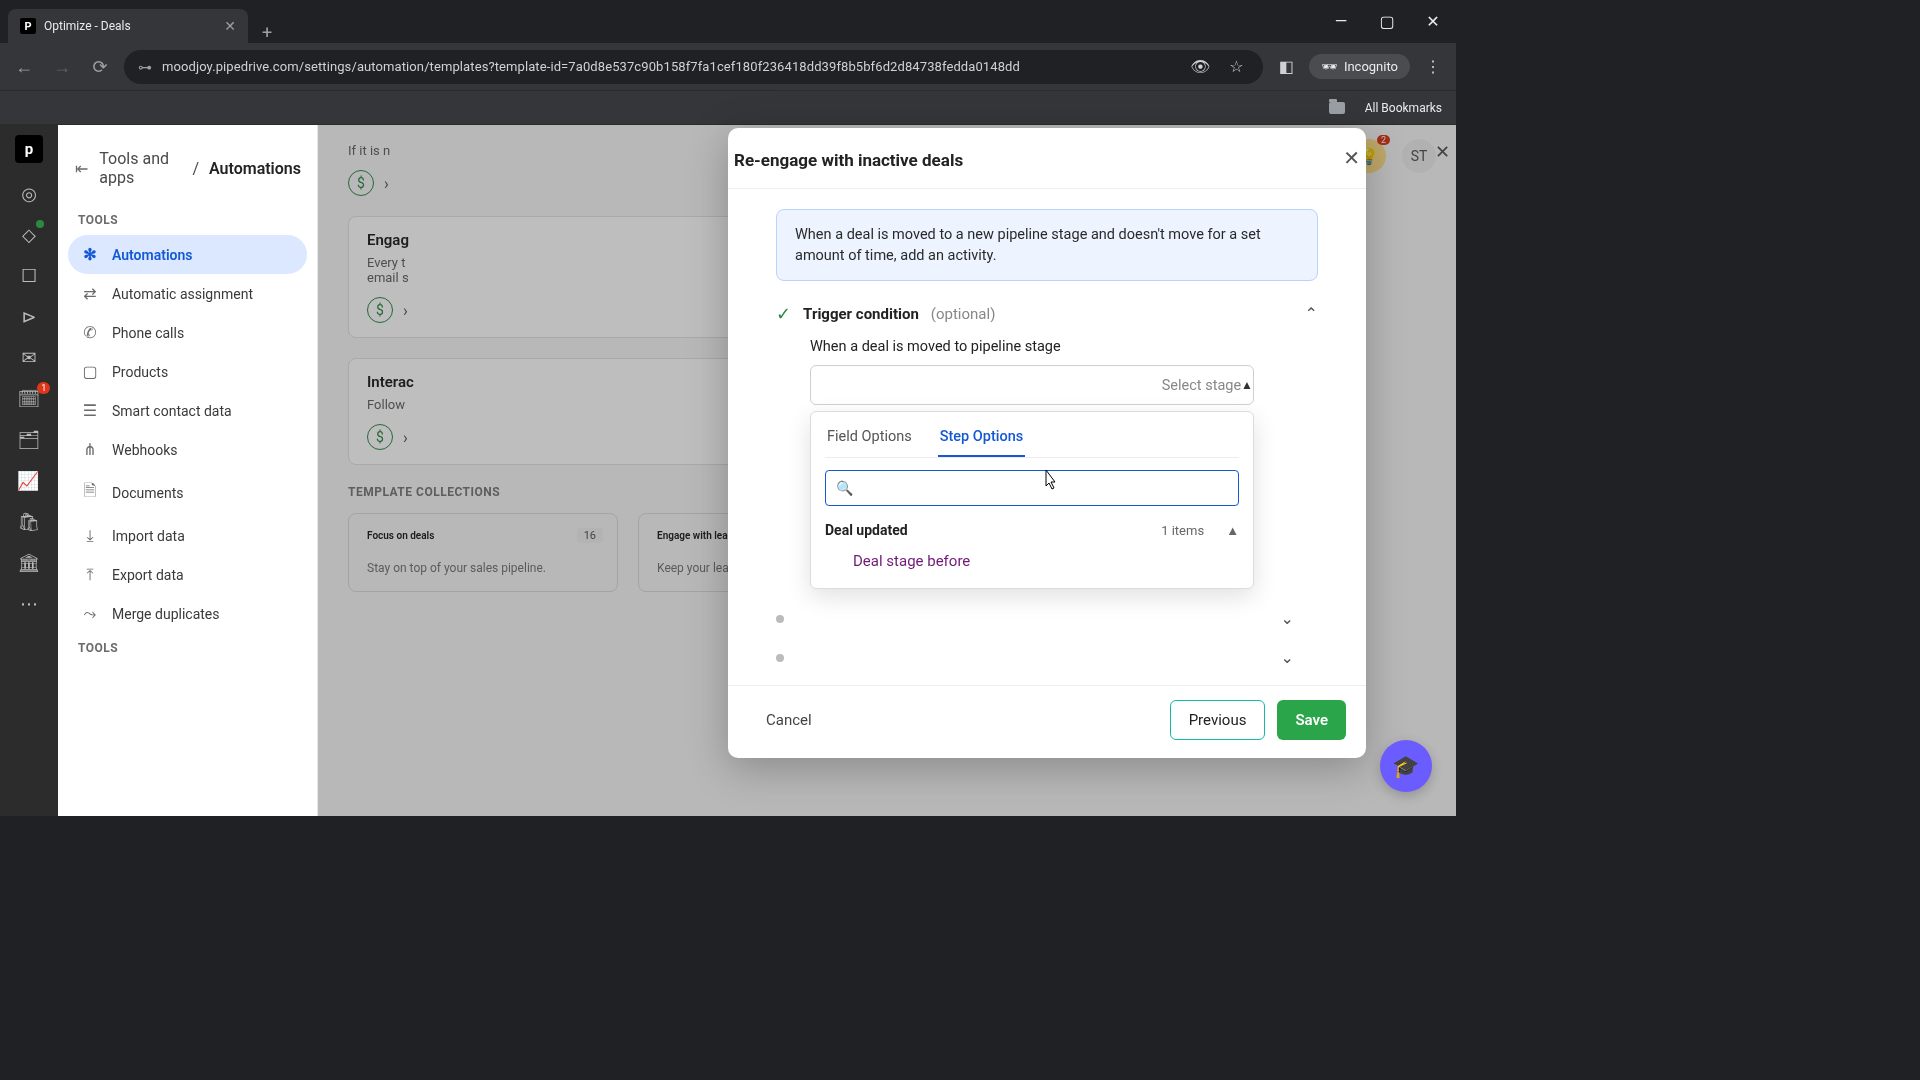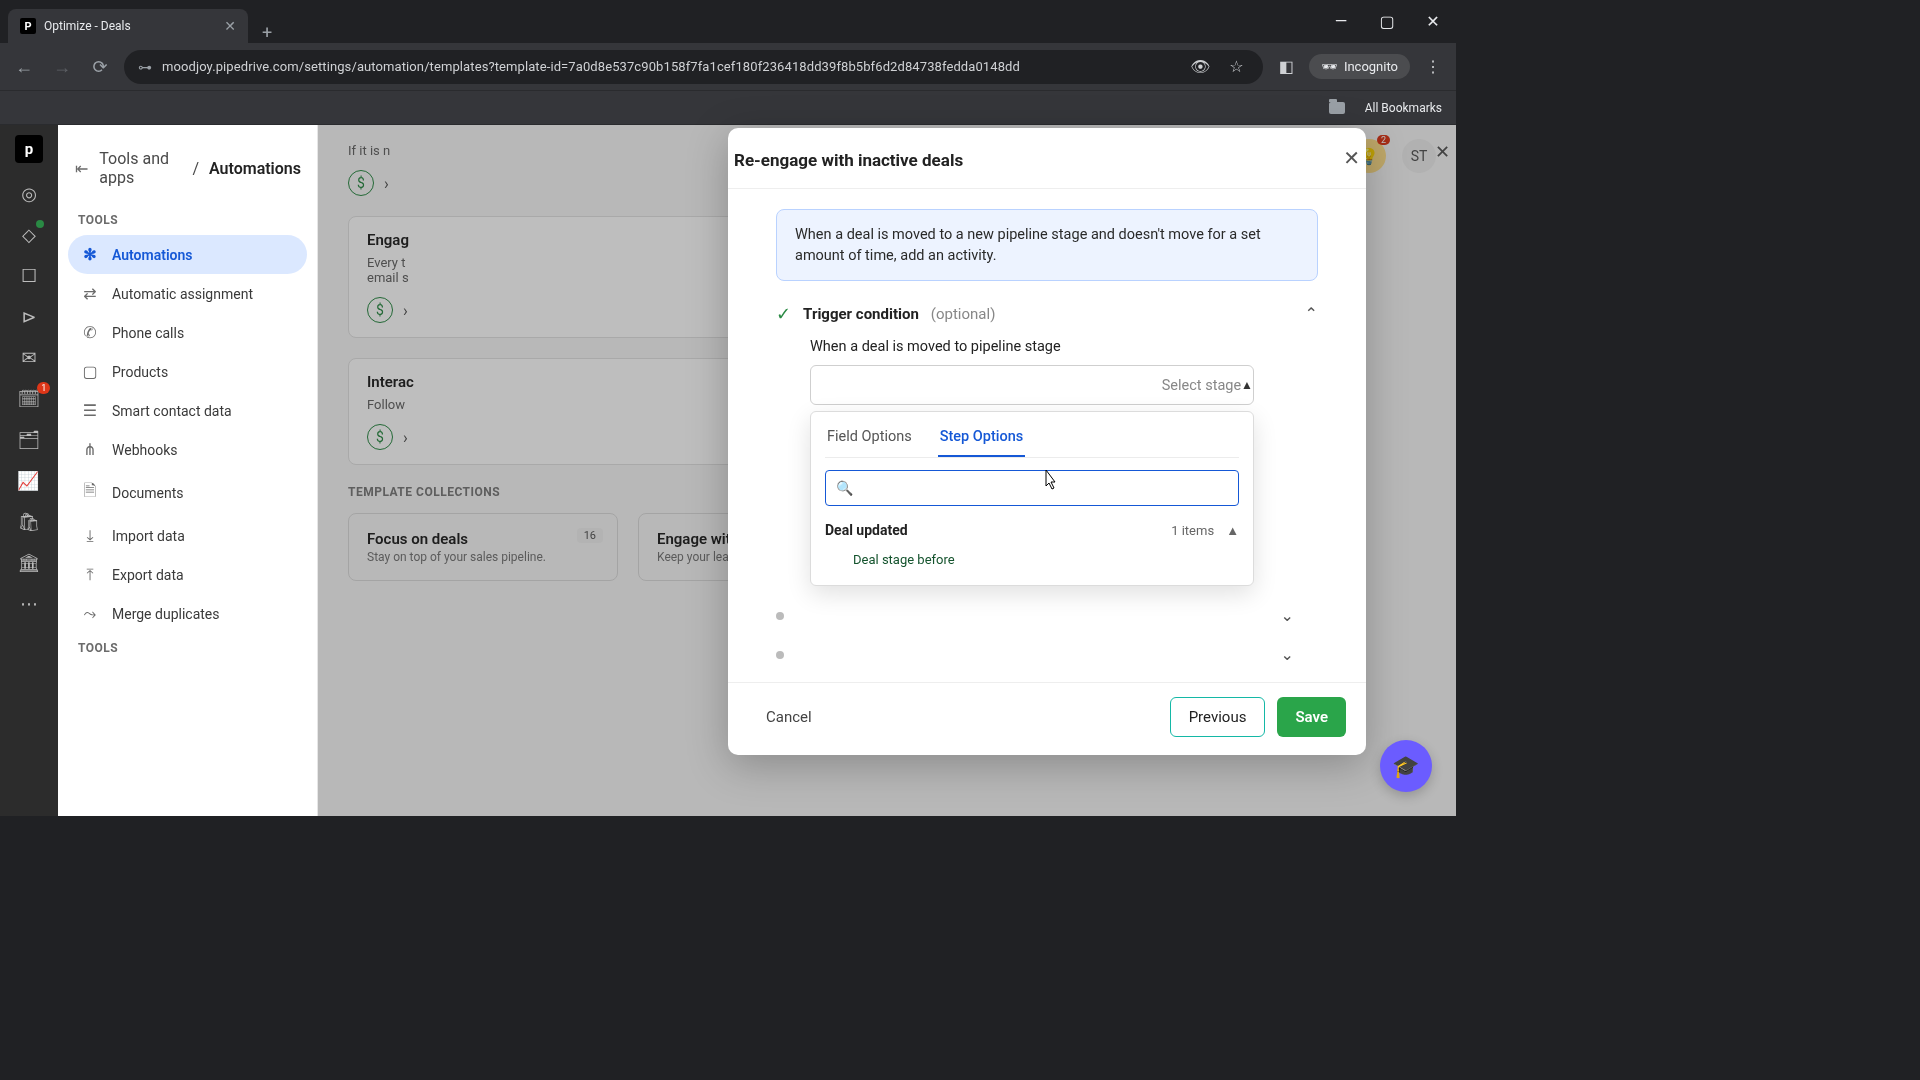--- a/index.html
+++ b/index.html
@@ -50,21 +50,21 @@
   .topright { position:absolute; top:14px; right:20px; display:flex; align-items:center; gap:16px;}
   .topright .pill{width:34px;height:34px;border-radius:50%;display:flex;align-items:center;justify-content:center;color:#666;font-size:16px;position:relative;}
   .topright .st{background:#eee;color:#555;font-size:14px;font-weight:400;}
   .topright .lamp{background:#ffe08a;}
   .topright .lamp .b{position:absolute;top:-4px;right:-4px;background:#de3618;color:#fff;font-size:9px;border-radius:8px;padding:0 4px;}
   .close-banner{position:absolute; top:16px; right:6px; color:#555; font-size:18px;}
 
   .card-row{display:flex; gap:20px; margin-top:0;}
   .template-section-label{font-size:12px; font-weight:700; color:#7a7a7a; letter-spacing:.5px; margin:8px 0 14px;}
   .tcard{border:1px solid #dcdcdc; border-radius:8px; width:270px; padding:16px 18px; position:relative;}
-  .tcard h4{font-size:15px; color:#222; font-weight:600; margin-bottom:2px;}
+  .tcard h4{font-size:10px; color:#222; font-weight:600; margin-bottom:20px;}
   .tcard p{font-size:12px; color:#777;}
   .tcard .count{position:absolute; top:14px; right:14px; background:#f0f0f0; border-radius:4px; padding:1px 7px; font-size:11px; color:#555;}
 
   .bg-blocks{color:#555;}
   .bg-block{border:1px solid #e2e2e2; border-radius:8px; padding:14px 18px; margin-bottom:20px; width:720px; background:#fff;}
   .bg-block h4{font-size:15px;color:#222;font-weight:600;margin-bottom:6px;}
   .bg-block p{font-size:13px;color:#666;}
   .bg-chip{display:flex;align-items:center;gap:10px;margin-top:12px;}
   .bg-chip .ic3{width:26px;height:26px;border:1.5px solid #2a8a44;border-radius:50%;display:flex;align-items:center;justify-content:center;color:#2a8a44;font-size:14px;}
 
@@ -88,22 +88,22 @@
   .select-box .caret{color:#333; font-size:12px;}
   .dropdown{margin-top:6px; width:444px; border:1px solid #dcdcdc; border-radius:6px; background:#fff; box-shadow:0 8px 24px rgba(0,0,0,.12); padding:12px 14px 10px;}
   .tabs{display:flex; gap:24px; border-bottom:1px solid #ececec; margin-bottom:12px;}
   .tabbtn{padding:4px 2px 10px; font-size:14.5px; color:#555; cursor:pointer;}
   .tabbtn.active{color:#1558d6; border-bottom:2px solid #1558d6; font-weight:500;}
   .search{border:1.5px solid #1558d6; border-radius:4px; height:36px; display:flex; align-items:center; gap:8px; padding:0 10px;}
   .search input{border:none; outline:none; flex:1; font-size:14px;}
   .search .mag{color:#888; font-size:14px;}
   .group{margin-top:16px;}
   .group-row{display:flex; align-items:center; justify-content:space-between; font-size:14px; font-weight:700; color:#222; cursor:pointer;}
-  .group-row .meta{display:flex; gap:12px; align-items:center; font-weight:400; color:#666; font-size:13px;}
-  .group-item{padding:14px 6px 8px 28px; font-size:13px; color:#14532d;}
+  .group-row .meta{display:flex; gap:22px; align-items:center; font-weight:400; color:#666; font-size:13px;}
+  .group-item{padding:14px 6px 8px 28px; font-size:15px; color:#701a75;}
 
   .collapsed{display:flex; align-items:center; gap:12px; margin-top:20px;}
   .bullet{width:8px;height:8px;background:#bbb;border-radius:50%;}
   .col-chev{margin-left:auto;color:#555;font-size:16px;}
 
   .modal-footer{display:flex; align-items:center; gap:12px; padding:14px 20px 18px; border-top:1px solid #eee; margin-top:10px;}
   .btn{height:40px; border-radius:6px; display:flex; align-items:center; padding:0 18px; font-size:15px; cursor:pointer;}
   .btn.cancel{color:#444;}
   .btn.prev{border:1px solid #14b8a6; color:#222; margin-left:auto;}
   .btn.save{background:#2aa54a; color:#fff; font-weight:600;}

